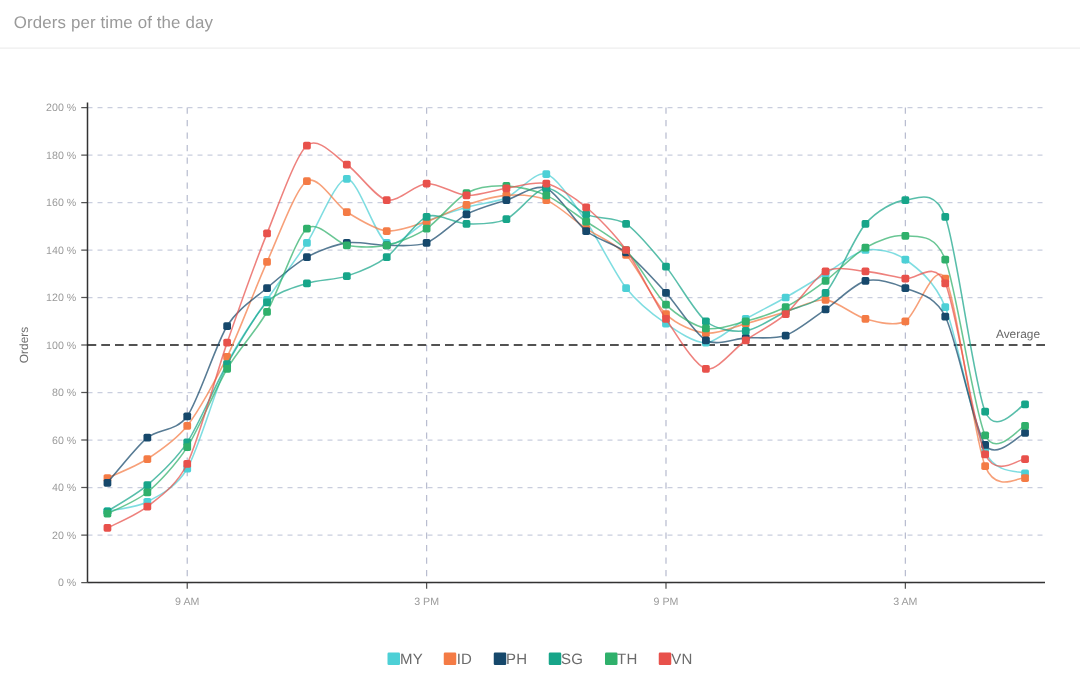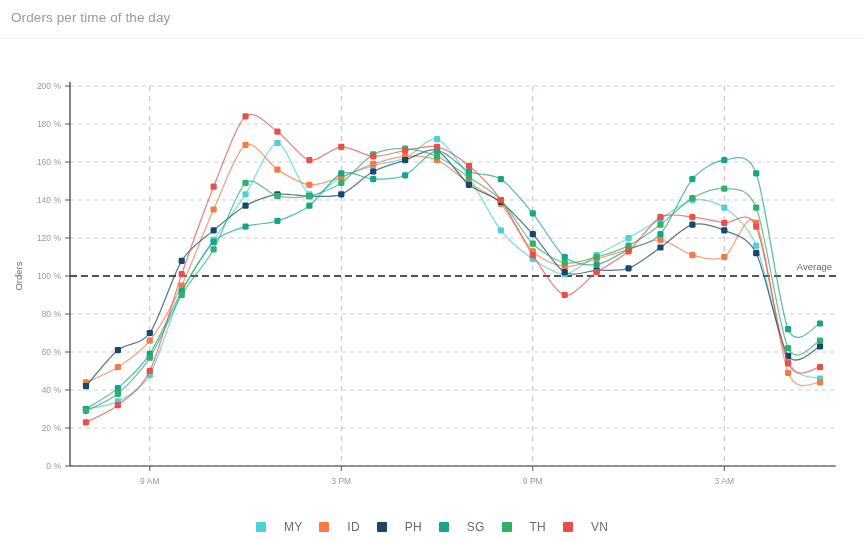--- a/index.html
+++ b/index.html
@@ -113,21 +113,21 @@
     bottom: 8px;
     width: 864px;
     display: flex;
     justify-content: center;
     align-items: center;
     gap: 17px;
   }
   .legend-item {
     display: flex;
     align-items: center;
-    gap: 18px;
+    gap: 0;
     cursor: pointer;
   }
   .legend-swatch {
     width: 10px;
     height: 10px;
     border-radius: 1px;
     display: block;
   }
   .legend-label {
     font-size: 12px;

